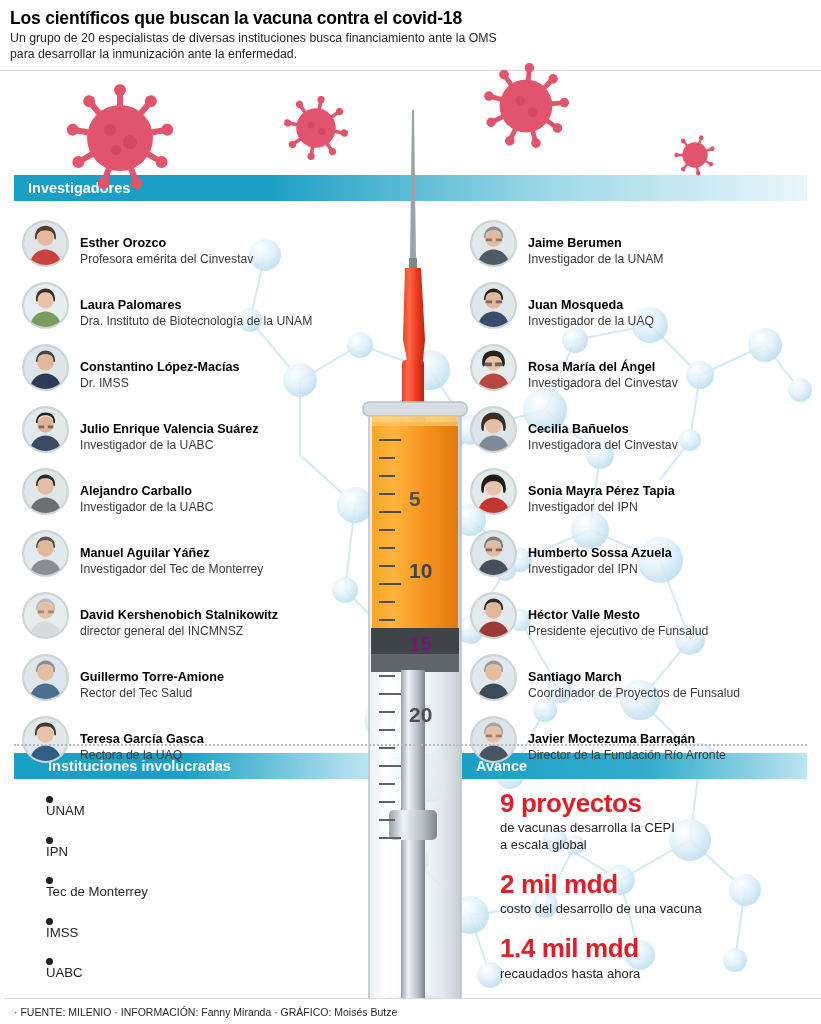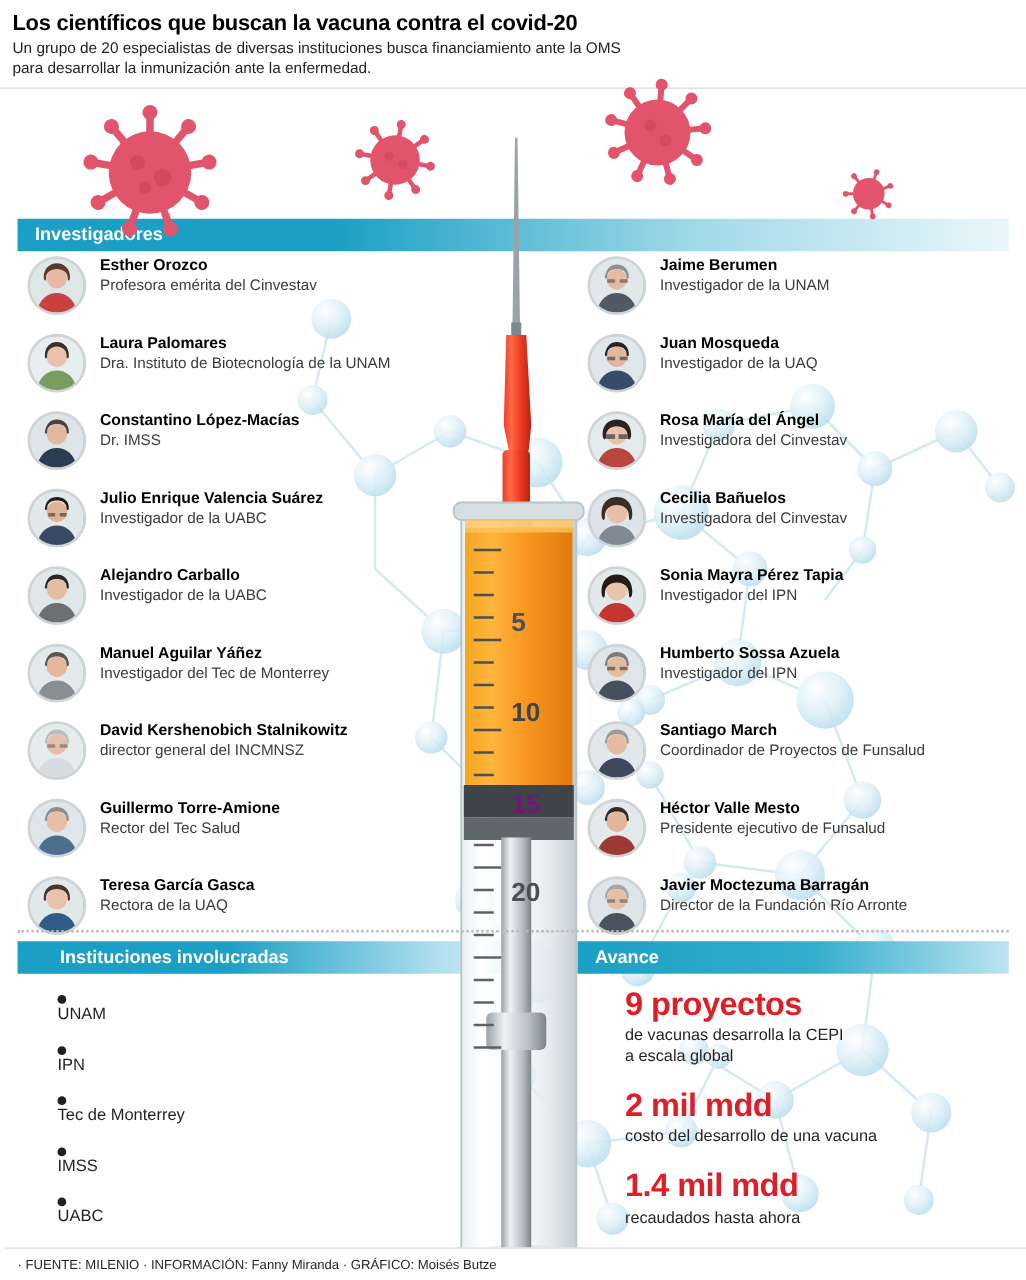--- a/index.html
+++ b/index.html
@@ -44,21 +44,21 @@
   }
   .bar-grad-3 {
     background: linear-gradient(to right, #1b9fc4 0%, #35adcd 55%, #bbe4f0 100%);
   }
 
   
   .researchers { position:absolute; left:0; top:205px; width:821px; z-index:3; }
   .col { position:absolute; width:340px; }
   .col-left { left:22px; }
   .col-right { left:470px; }
-  .person { display:flex; align-items:flex-start; height:62px; }
+  .person { display:flex; align-items:flex-end; height:62px; }
   .avatar {
     width:47px; height:47px; border-radius:50%; flex:0 0 47px;
     border:2px solid #cfd4d6; overflow:hidden; position:relative;
     background:#b9c3c9;
   }
   .avatar .face { position:absolute; inset:0; }
   .ptext { margin-left:11px; }
   .pname { font-size:12.6px; font-weight:bold; color:#000; line-height:1.2; }
   .prole { font-size:12.2px; color:#3a3a3a; line-height:1.25; margin-top:1px; }
 
@@ -158,21 +158,21 @@
       <circle cx="700" cy="375" r="14" fill="url(#bub)"></circle>
       <circle cx="690" cy="440" r="11" fill="url(#bub)"></circle>
       <circle cx="765" cy="345" r="17" fill="url(#bub)"></circle>
       <circle cx="800" cy="390" r="12" fill="url(#bub)"></circle>
       <circle cx="490" cy="975" r="13" fill="url(#bub)"></circle>
       <circle cx="640" cy="955" r="15" fill="url(#bub)"></circle>
     </g>
   </svg>
 
   <div class="header" style="position:relative;z-index:4;">
-    <h1 class="title">Los científicos que buscan la vacuna contra el covid-20</h1>
+    <h1 class="title">Los científicos que buscan la vacuna contra el covid-18</h1>
     <p class="subtitle">
       <span>Un grupo de 20 especialistas de diversas instituciones busca financiamiento ante la OMS</span><br>
       <span>para desarrollar la inmunización ante la enfermedad.</span>
     </p>
   </div>
   <div class="hrule" style="position:absolute;top:64px;left:0;width:821px;z-index:4;"></div>
 
   <svg class="virus" style="left:60px;top:78px;z-index:4;" width="120" height="120" viewBox="0 0 120 120">
     <g fill="#e2546c">
       <circle cx="60" cy="60" r="33"></circle>
@@ -683,44 +683,44 @@
         </div>
         <div class="ptext">
           <div class="pname">Humberto Sossa Azuela</div>
           <div class="prole">Investigador  del IPN</div>
         </div>
       </div>
 
       <div class="person">
         <div class="avatar">
           <svg class="face" viewBox="0 0 47 47">
+              <rect width="47" height="47" fill="#e3eaec"></rect>
+              <circle cx="23.5" cy="18" r="9" fill="#e0b79a"></circle>
+              <path d="M6 47c2-12 10-17 17.5-17S39 35 41 47z" fill="#9b3b33"></path>
+              <path d="M13 16c1-7 5-11 10.5-11S34 9 34 16c0 2-2 2-2 0 0-5-4-7-8.5-7S15 11 15 16c0 2-2 2-2 0z" fill="#332a24"></path>
+            </svg>
+        </div>
+        <div class="ptext">
+          <div class="pname">Héctor Valle Mesto</div>
+          <div class="prole">Presidente ejecutivo de Funsalud</div>
+        </div>
+      </div>
+
+      <div class="person">
+        <div class="avatar">
+          <svg class="face" viewBox="0 0 47 47">
               <rect width="47" height="47" fill="#e1e8eb"></rect>
               <circle cx="23.5" cy="18" r="9" fill="#e4bda0"></circle>
               <path d="M6 47c2-12 10-17 17.5-17S39 35 41 47z" fill="#3d4a5c"></path>
               <path d="M13 16c1-7 5-11 10.5-11S34 9 34 16c0 2-2 2-2 0 0-5-4-7-8.5-7S15 11 15 16c0 2-2 2-2 0z" fill="#9c9a97"></path>
             </svg>
         </div>
         <div class="ptext">
           <div class="pname">Santiago March</div>
           <div class="prole">Coordinador de Proyectos de Funsalud</div>
-        </div>
-      </div>
-
-      <div class="person">
-        <div class="avatar">
-          <svg class="face" viewBox="0 0 47 47">
-              <rect width="47" height="47" fill="#e3eaec"></rect>
-              <circle cx="23.5" cy="18" r="9" fill="#e0b79a"></circle>
-              <path d="M6 47c2-12 10-17 17.5-17S39 35 41 47z" fill="#9b3b33"></path>
-              <path d="M13 16c1-7 5-11 10.5-11S34 9 34 16c0 2-2 2-2 0 0-5-4-7-8.5-7S15 11 15 16c0 2-2 2-2 0z" fill="#332a24"></path>
-            </svg>
-        </div>
-        <div class="ptext">
-          <div class="pname">Héctor Valle Mesto</div>
-          <div class="prole">Presidente ejecutivo de Funsalud</div>
         </div>
       </div>
 
       <div class="person">
         <div class="avatar">
           <svg class="face" viewBox="0 0 47 47">
               <rect width="47" height="47" fill="#dde5e8"></rect>
               <circle cx="23.5" cy="18" r="9" fill="#e6c0a6"></circle>
               <path d="M6 47c2-12 10-17 17.5-17S39 35 41 47z" fill="#4a5360"></path>
               <path d="M13 16c1-7 5-11 10.5-11S34 9 34 16c0 2-2 2-2 0 0-5-4-7-8.5-7S15 11 15 16c0 2-2 2-2 0z" fill="#a9a7a4"></path>

